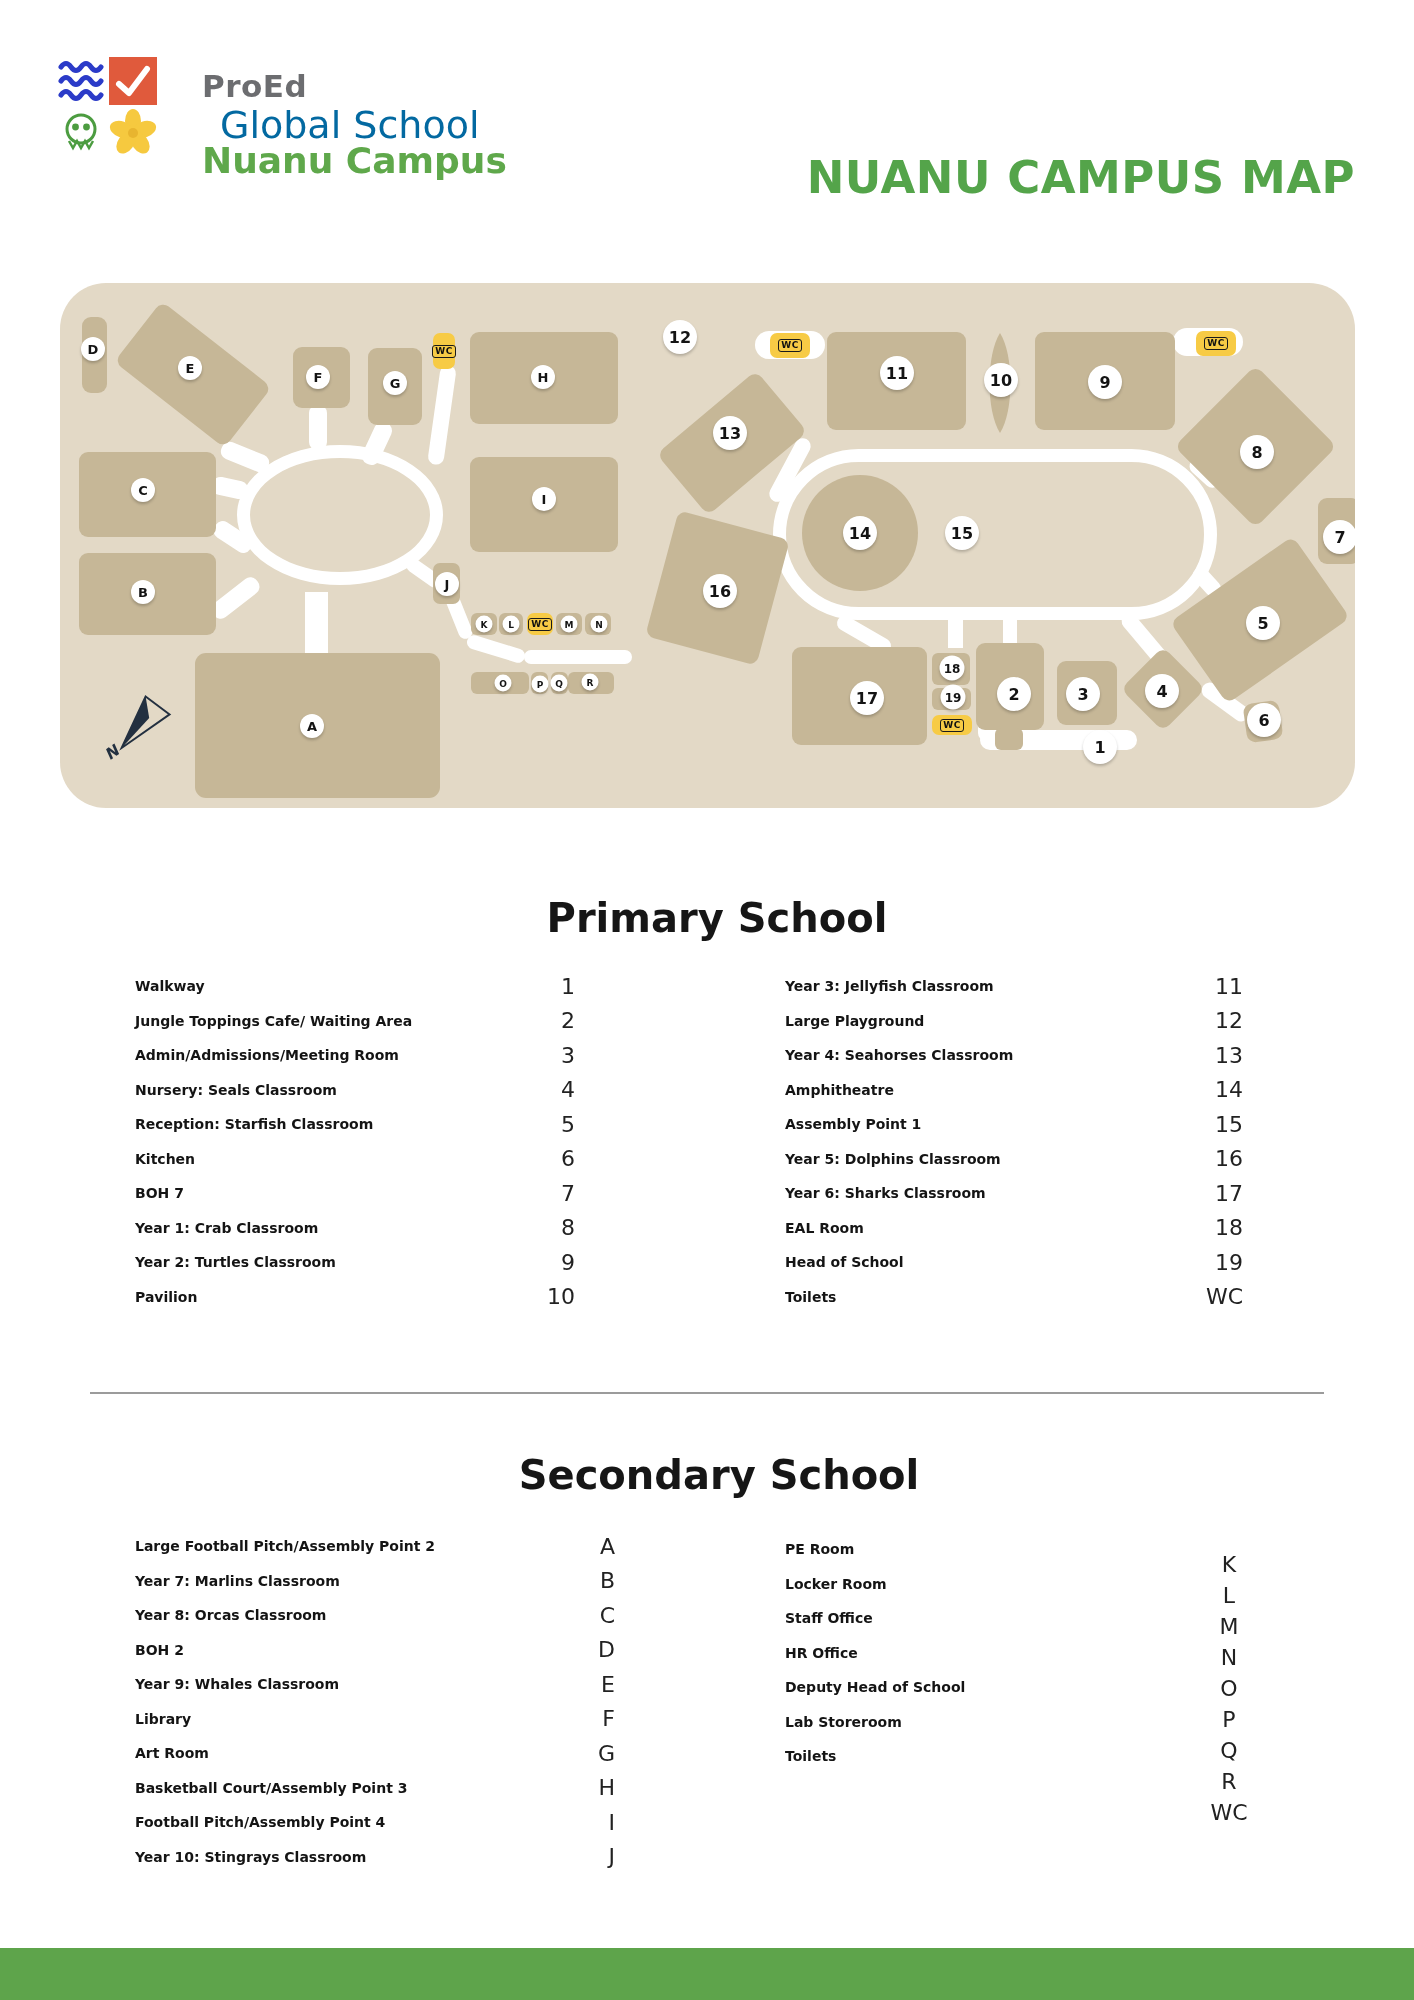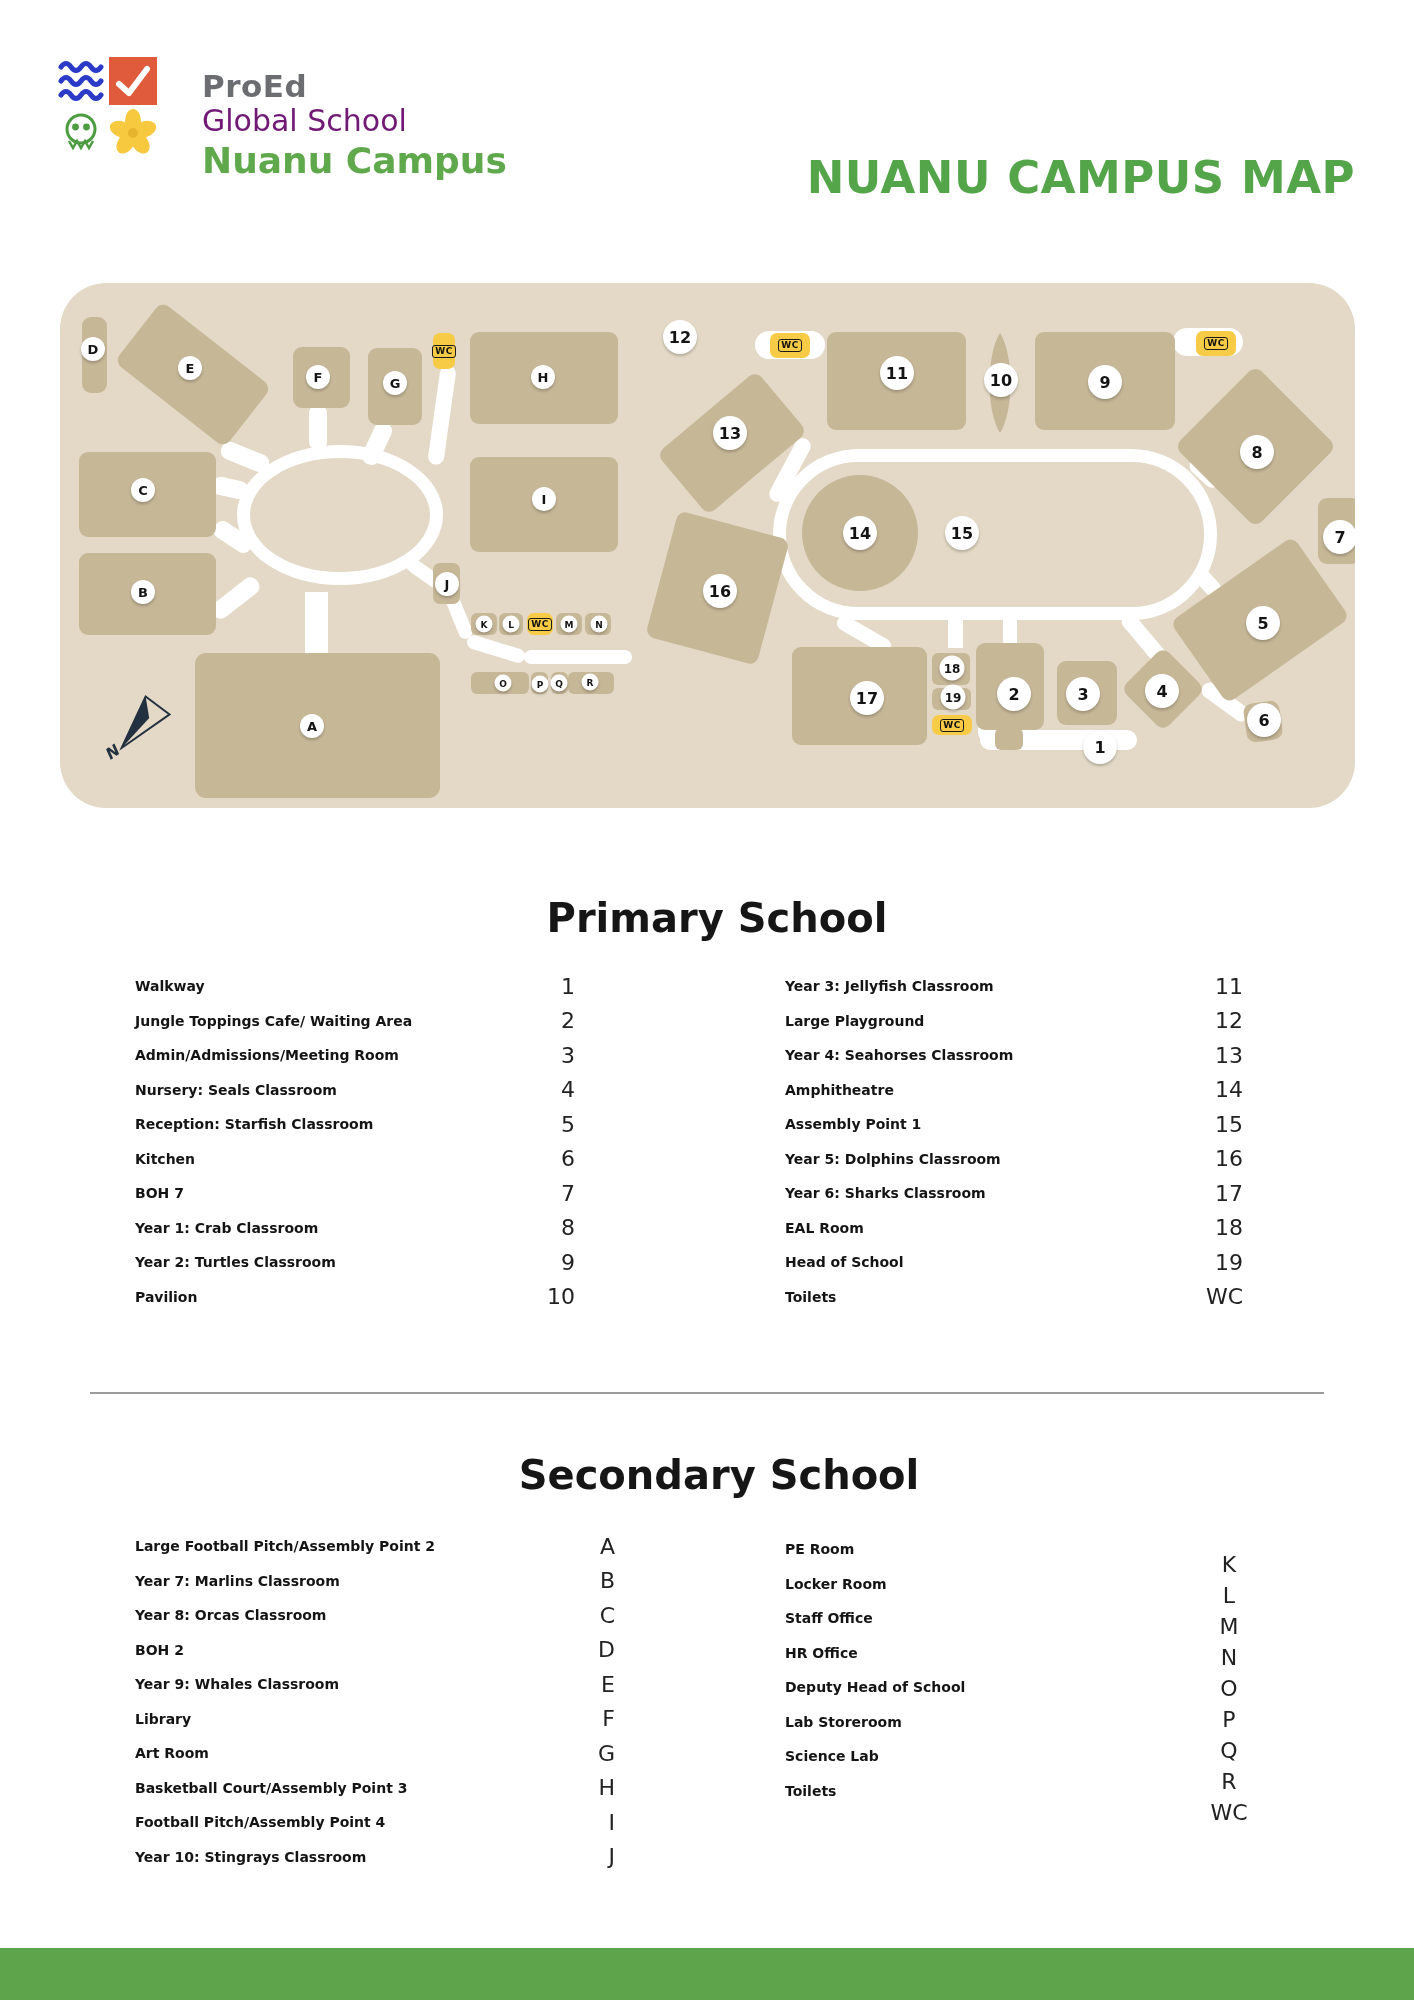--- a/index.html
+++ b/index.html
@@ -5,21 +5,21 @@
   html,body{margin:0;padding:0}
   body{width:1414px;height:2000px;position:relative;background:#fff;overflow:hidden;
        font-family:"DejaVu Sans","Liberation Sans",sans-serif;color:#141414}
   .abs{position:absolute}
   
   .logo-grid{position:absolute;left:57px;top:57px;width:100px;height:100px;display:grid;
              grid-template-columns:48px 48px;grid-template-rows:48px 48px;gap:4px}
   .logo-cell{width:48px;height:48px;display:flex;align-items:center;justify-content:center}
   .cell-orange{background:#E05A3C}
   .logo-name{position:absolute;left:202px;top:68px;font-size:31px;font-weight:800;color:#6C6D70;letter-spacing:.5px}
-  .logo-sub{position:absolute;left:202px;top:103px;font-size:30px;font-weight:400;color:#701a75}
+  .logo-sub{position:absolute;left:220px;top:103px;font-size:38px;font-weight:400;color:#0369a1}
   .logo-campus{position:absolute;left:202px;top:140px;font-size:36px;font-weight:700;color:#5FA84B}
   .main-title{position:absolute;top:151px;right:59px;font-size:45px;font-weight:800;color:#54A44A;letter-spacing:.5px}
   
   .map{position:absolute;left:60px;top:283px;width:1295px;height:525px;background:#E3D9C6;
        border-radius:46px;overflow:hidden}
   .bd{position:absolute;background:#C6B797;border-radius:9px}
   .bd.sm{border-radius:6px}
   .path{position:absolute;background:#fff;border-radius:8px}
   .ring{position:absolute;border:13px solid #fff;background:transparent;box-sizing:border-box}
   .marker{position:absolute;background:#fff;border-radius:50%;display:flex;align-items:center;
@@ -363,23 +363,20 @@
     <div class="l-row">
       <span class="l-name">HR Office</span>
     </div>
     <div class="l-row">
       <span class="l-name">Deputy Head of School</span>
     </div>
     <div class="l-row">
       <span class="l-name">Lab Storeroom</span>
     </div>
     <div class="l-row">
-      <span class="l-name">Science Lab</span>
-    </div>
-    <div class="l-row">
       <span class="l-name">Toilets</span>
     </div>
   </div>
 <div class="codes-col" style="left:1199px;top:1549px;width:60px">
     <div>K</div>
     <div>L</div>
     <div>M</div>
     <div>N</div>
     <div>O</div>
     <div>P</div>

